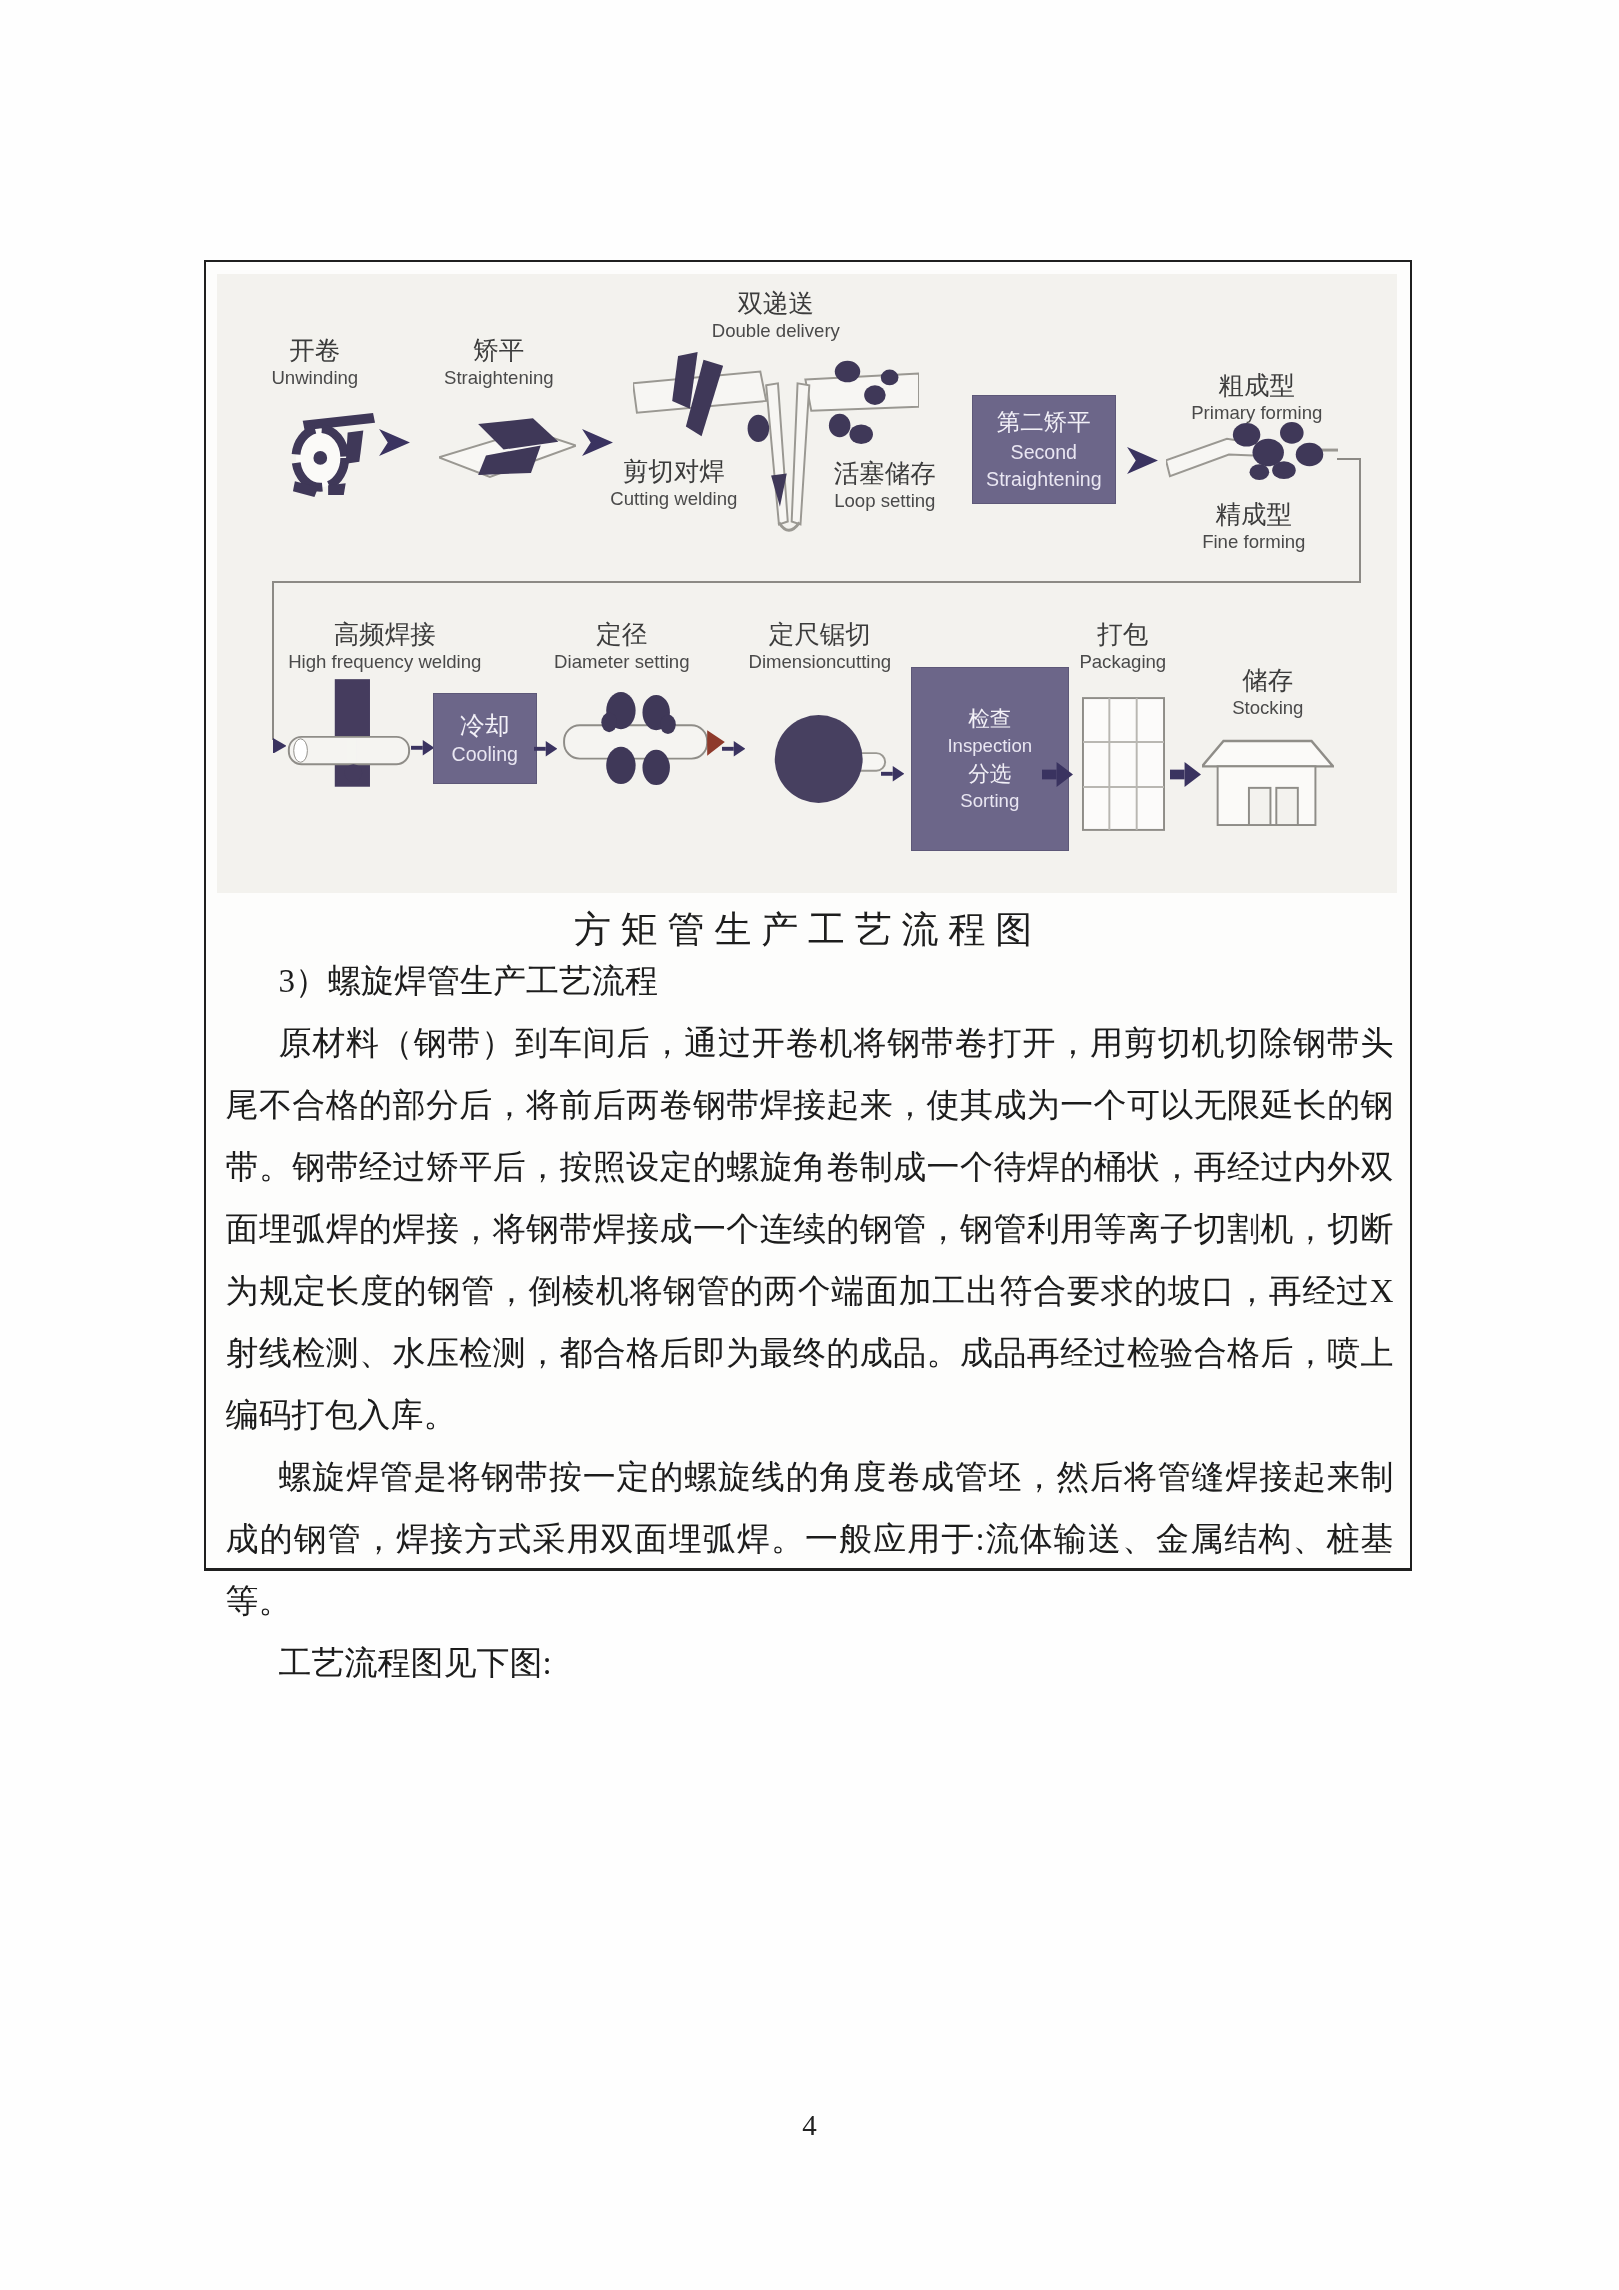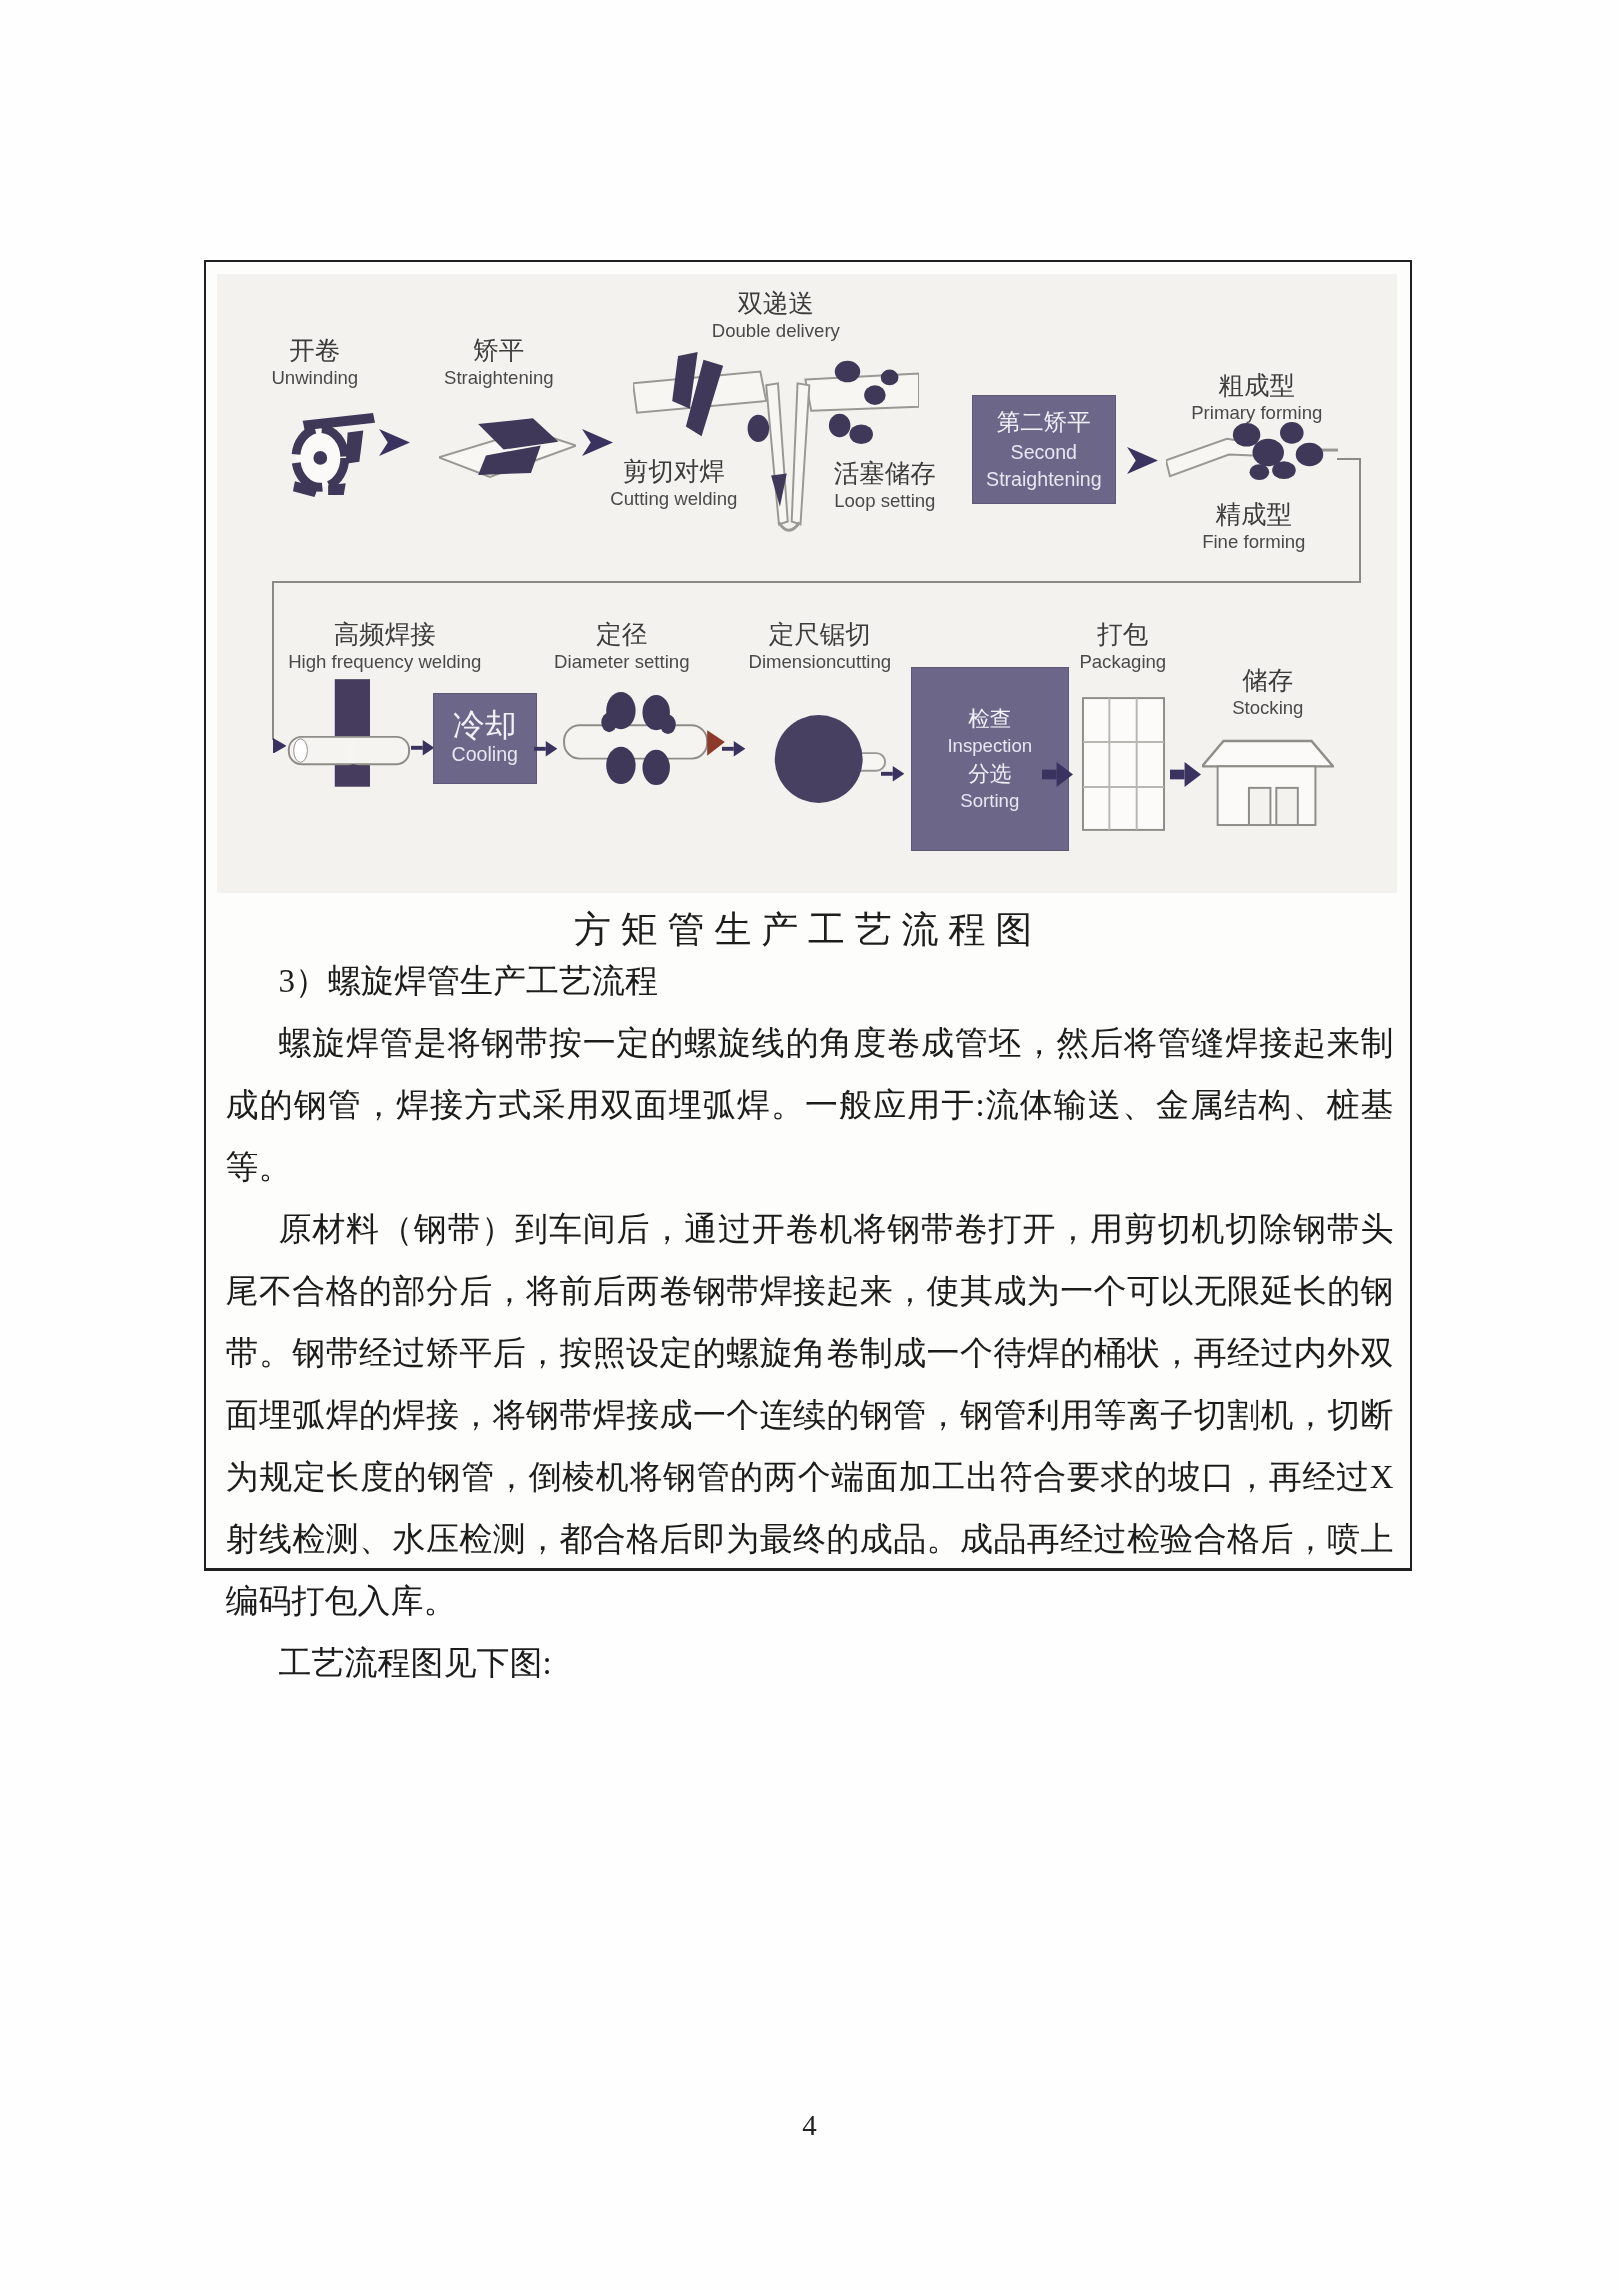--- a/index.html
+++ b/index.html
@@ -12,21 +12,21 @@
   .diagram{position:absolute;left:10.8px;top:11.8px;width:1180px;height:619px;
            background:#f3f2ee;font-family:"Liberation Sans","DejaVu Sans",sans-serif;}
   .diagram svg{position:absolute;z-index:2;}
   .lblgrp{position:absolute;transform:translateX(-50%);text-align:center;white-space:nowrap;z-index:3;}
   .lbl-cn{font-size:25.5px;line-height:31px;color:#3c3c3c;}
   .lbl-en{font-size:18.6px;line-height:23.5px;color:#4a4a4a;}
   .pbox{position:absolute;background:#6c6689;color:#f2f0f7;display:flex;flex-direction:column;
         align-items:center;justify-content:center;text-align:center;z-index:2;box-shadow:0 0 0 1px #5d5878;}
   .pbox .cn{font-size:23.5px;line-height:33px;}
   .pbox .en{font-size:19.6px;line-height:26.5px;color:#e9e6f2;}
-  .pbox.small .cn{font-size:32px;line-height:31px;}
+  .pbox.small .cn{font-size:25px;line-height:31px;}
   .pbox.tall .cn{font-size:21.6px;line-height:29px;}
   .pbox.tall .en{font-size:18.6px;line-height:25.5px;}
   .cline{position:absolute;background:#8c8a85;z-index:1;}
   
   .caption{position:absolute;left:0;top:643px;width:100%;text-align:center;
            font-size:37px;letter-spacing:9.8px;color:#1d1d1d;z-index:4;}
   .textblock{position:absolute;left:19.6px;top:688px;width:1168px;
              font-size:33px;line-height:62px;text-align:justify;z-index:4;}
   .textblock p{margin:0;text-indent:1.6em;}
   .pagenum{position:absolute;left:0;top:2109px;width:100%;text-align:center;font-size:29px;color:#222;}
@@ -237,21 +237,21 @@
         <rect x="16" y="34" width="100" height="60" fill="#fbfaf8" stroke="#8f8d88" stroke-width="2"></rect>
         <rect x="48" y="56" width="22" height="38" fill="#f3f2ee" stroke="#8f8d88" stroke-width="2"></rect>
         <rect x="76" y="56" width="22" height="38" fill="#f3f2ee" stroke="#8f8d88" stroke-width="2"></rect>
       </svg>
     </div>
 
     <div class="caption">方矩管生产工艺流程图</div>
 
     <div class="textblock">
       <p>3）螺旋焊管生产工艺流程</p>
+      <p>原材料（钢带）到车间后，通过开卷机将钢带卷打开，用剪切机切除钢带头尾不合格的部分后，将前后两卷钢带焊接起来，使其成为一个可以无限延长的钢带。钢带经过矫平后，按照设定的螺旋角卷制成一个待焊的桶状，再经过内外双面埋弧焊的焊接，将钢带焊接成一个连续的钢管，钢管利用等离子切割机，切断为规定长度的钢管，倒棱机将钢管的两个端面加工出符合要求的坡口，再经过X射线检测、水压检测，都合格后即为最终的成品。成品再经过检验合格后，喷上编码打包入库。</p>
       <p>螺旋焊管是将钢带按一定的螺旋线的角度卷成管坯，然后将管缝焊接起来制成的钢管，焊接方式采用双面埋弧焊。一般应用于:流体输送、金属结构、桩基等。</p>
-      <p>原材料（钢带）到车间后，通过开卷机将钢带卷打开，用剪切机切除钢带头尾不合格的部分后，将前后两卷钢带焊接起来，使其成为一个可以无限延长的钢带。钢带经过矫平后，按照设定的螺旋角卷制成一个待焊的桶状，再经过内外双面埋弧焊的焊接，将钢带焊接成一个连续的钢管，钢管利用等离子切割机，切断为规定长度的钢管，倒棱机将钢管的两个端面加工出符合要求的坡口，再经过X射线检测、水压检测，都合格后即为最终的成品。成品再经过检验合格后，喷上编码打包入库。</p>
       <p>工艺流程图见下图:</p>
     </div>
   </div>
 
   <div class="pagenum">4</div>
 </div>
 
 
 </body></html>

